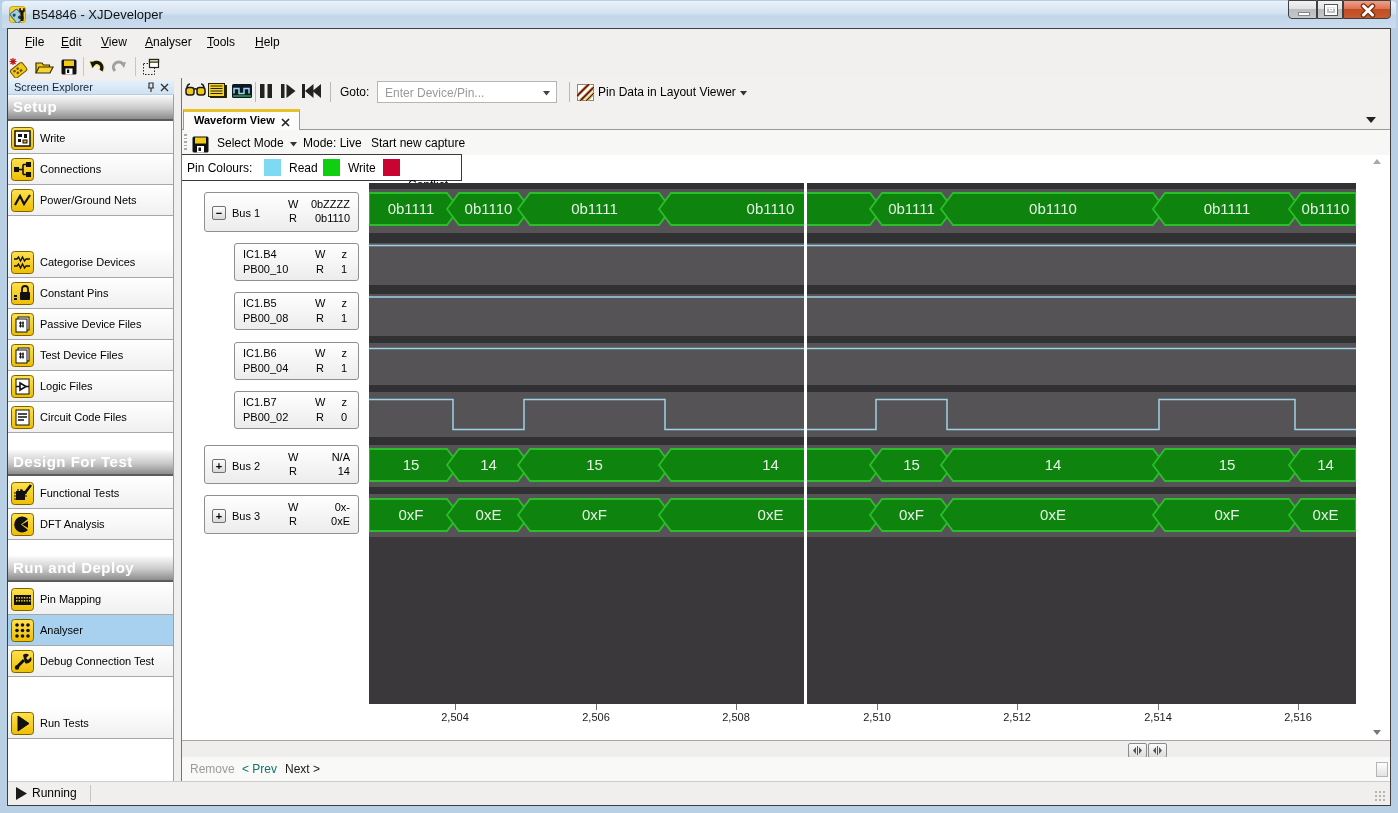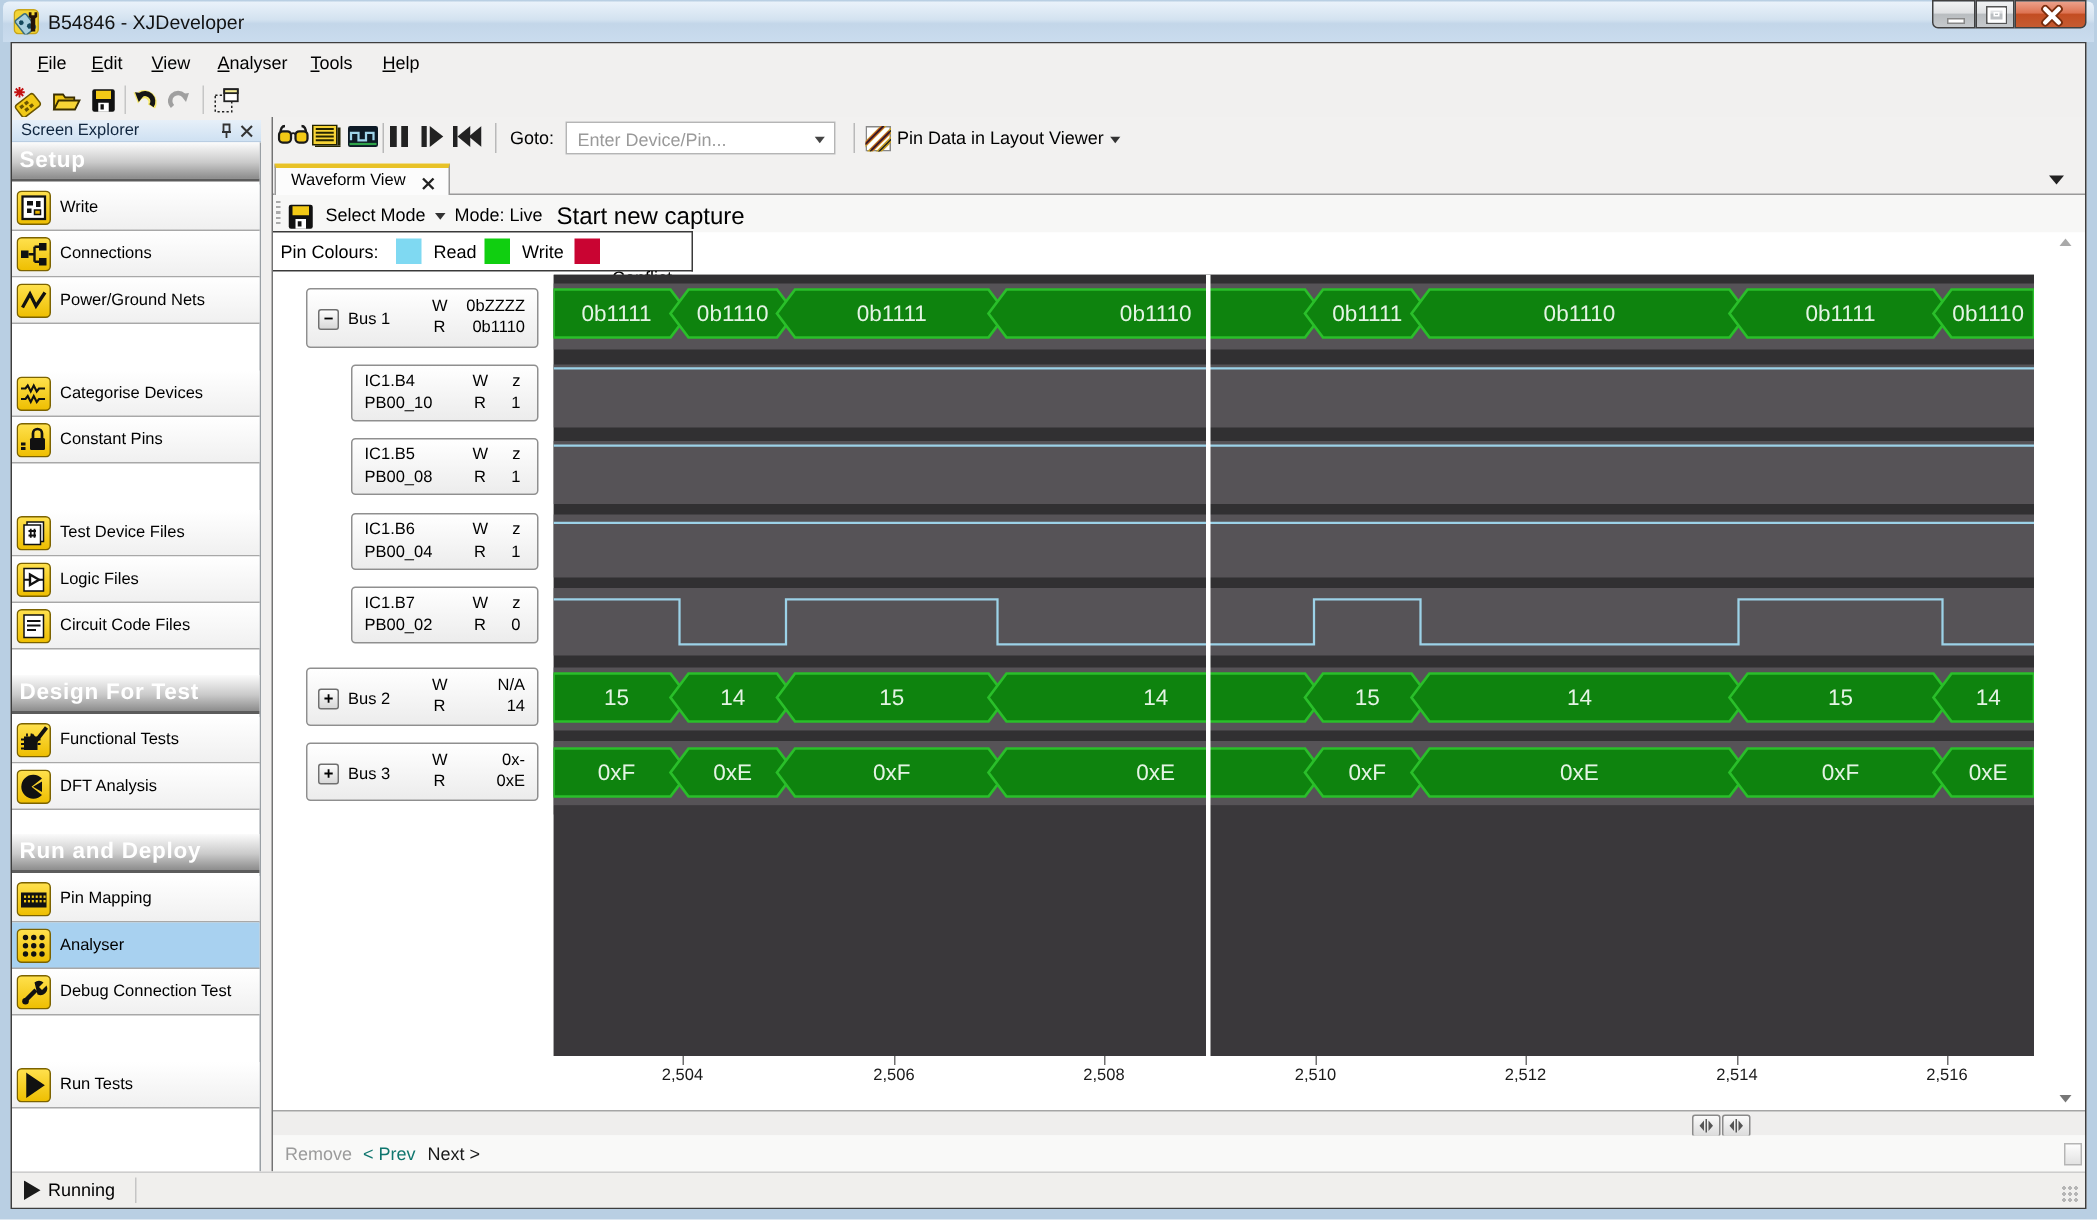--- a/index.html
+++ b/index.html
@@ -19,21 +19,21 @@
 .sidebar-body{left:8px;top:95px;width:166px;height:686px;background:#fff;border-right:1px solid #9aa0a5}
 .sechdr{position:absolute;left:0;width:165px;height:26px;background:linear-gradient(#fbfbfb,#cacaca 55%,#979797 92%,#8d8d8d);border-bottom:2px solid #5c5c5c;color:#fff;font-weight:bold;font-size:15px;line-height:24px;padding-left:5px;letter-spacing:.5px}
 .sitem{position:absolute;left:0;width:165px;height:31px;background:linear-gradient(#ffffff,#f0f0f0);border-bottom:1px solid #a8a8a8;line-height:31px;font-size:11px}
 .sitem .lbl{position:absolute;left:32px;top:0;white-space:nowrap}
 .sitem svg{position:absolute;left:3px;top:4px}
 .sel{background:#a8d1f0}
 
 .mainpanel{left:181px;top:78px;width:1209px;height:703px;background:#fff;border-left:1px solid #737373}
 .wavetb{left:182px;top:78px;width:1208px;height:30px;background:#f2f1f0}
 .tabbar{left:182px;top:108px;width:1208px;height:22px;background:#f2f1f0;border-bottom:1px solid #9a9a9a}
-.tab{position:absolute;left:1px;top:1px;width:117px;height:21px;background:#fcfcfc;border:1px solid #9a9a9a;border-bottom:none;border-top:3px solid #e8c227;font-weight:normal;font-size:11px}
+.tab{position:absolute;left:1px;top:1px;width:117px;height:21px;background:#fcfcfc;border:1px solid #9a9a9a;border-bottom:none;border-top:3px solid #e8c227;font-weight:bold;font-size:11px}
 .moderow{left:182px;top:130px;width:1208px;height:25px;background:#f7f7f6}
 .legendrow{left:182px;top:155px;width:1208px;height:28px;background:#fff}
 .legendbox{position:absolute;left:0;top:-1px;width:280px;height:27px;border-top:1px solid #3a3a3a;border-right:1px solid #3a3a3a;border-bottom:1px solid #3a3a3a;background:#fff}
 .sw{position:absolute;top:4px;width:17px;height:17px}
 
 .wbox{position:absolute;background:linear-gradient(#ffffff,#ececec);border:1px solid #8f8f8f;border-radius:3px;font-size:11px}
 .expb{position:absolute;left:7px;top:13px;width:14px;height:14px;border:1px solid #707070;border-radius:2px;background:linear-gradient(#fdfdfd,#d8d8d8);font-size:11px;line-height:12px;text-align:center;font-weight:bold}
 .bl1{position:absolute;white-space:nowrap}
 
 .timeline{left:182px;top:704px;width:1208px;height:36px;background:#fff}
@@ -203,20 +203,35 @@
           </linearGradient>
         </defs>
         <rect x="0.5" y="0.5" width="22" height="22" rx="3" fill="url(#yg)" stroke="#7c6300"></rect>
         <rect x="9" y="10" width="10" height="8" rx="1" fill="#111"></rect>
         <path d="M11 10 v-3 a3 3 0 0 1 6 0 v3" stroke="#111" stroke-width="1.8" fill="none"></path>
         <rect x="3" y="13" width="3" height="2" fill="#111"></rect>
         <rect x="3" y="16" width="3" height="2" fill="#111"></rect>
       </svg>
       <span class="lbl">Constant Pins</span>
     </div>
+    <div class="sitem" style="top:214px">
+      <svg width="23" height="23">
+        <defs>
+          <linearGradient id="yg" x1="0" y1="0" x2="0" y2="1">
+            <stop offset="0" stop-color="#ffe14e"></stop>
+            <stop offset="1" stop-color="#eebe00"></stop>
+          </linearGradient>
+        </defs>
+        <rect x="0.5" y="0.5" width="22" height="22" rx="3" fill="url(#yg)" stroke="#7c6300"></rect>
+        <rect x="7" y="4" width="11" height="13" fill="#fff" stroke="#111"></rect>
+        <rect x="5" y="6" width="11" height="13" fill="#fff" stroke="#111"></rect>
+        <path d="M8 10 h5 M8 13 h5 M9.5 8.5 v6 M12 8.5 v6" stroke="#111" stroke-width="1.2"></path>
+      </svg>
+      <span class="lbl">Passive Device Files</span>
+    </div>
     <div class="sitem" style="top:245px">
       <svg width="23" height="23">
         <defs>
           <linearGradient id="yg" x1="0" y1="0" x2="0" y2="1">
             <stop offset="0" stop-color="#ffe14e"></stop>
             <stop offset="1" stop-color="#eebe00"></stop>
           </linearGradient>
         </defs>
         <rect x="0.5" y="0.5" width="22" height="22" rx="3" fill="url(#yg)" stroke="#7c6300"></rect>
         <rect x="7" y="4" width="11" height="13" fill="#fff" stroke="#111"></rect>
@@ -433,21 +448,21 @@
 <rect x="0.5" y="0.5" width="16" height="16" rx="1.5" fill="#111"></rect>
 <rect x="3" y="1.5" width="11" height="6" fill="#f2c916"></rect>
 <rect x="5" y="10" width="7" height="6.5" fill="#fff"></rect>
       <rect x="6.5" y="11.5" width="2.5" height="3.5" fill="#111"></rect>
     </svg>
     <span style="position:absolute;left:35px;top:6px;font-size:12px">Select Mode</span>
     <svg style="position:absolute;left:108px;top:12px" width="8" height="5">
       <path d="M0 0 h7 l-3.5 4.5 z" fill="#333"></path>
     </svg>
     <span style="position:absolute;left:121px;top:6px;font-size:12px">Mode: Live</span>
-    <span style="position:absolute;left:189px;top:6px;font-size:16px">Start new capture</span>
+    <span style="position:absolute;left:189px;top:6px;font-size:12px">Start new capture</span>
   </div>
 <div class="abs legendrow">
  <div class="legendbox"></div>
  <span style="position:absolute;left:5px;top:6px;font-size:12px">Pin Colours:</span>
  <div class="sw" style="left:82px;background:#7fd9f2"></div>
     <span style="position:absolute;left:107px;top:6px;font-size:12px">Read</span>
  <div class="sw" style="left:141px;background:#10cf10"></div>
     <span style="position:absolute;left:166px;top:6px;font-size:12px">Write</span>
  <div class="sw" style="left:201px;background:#c90432"></div>
     <span style="position:absolute;left:226px;top:23px;font-size:12px">Conflict</span>

